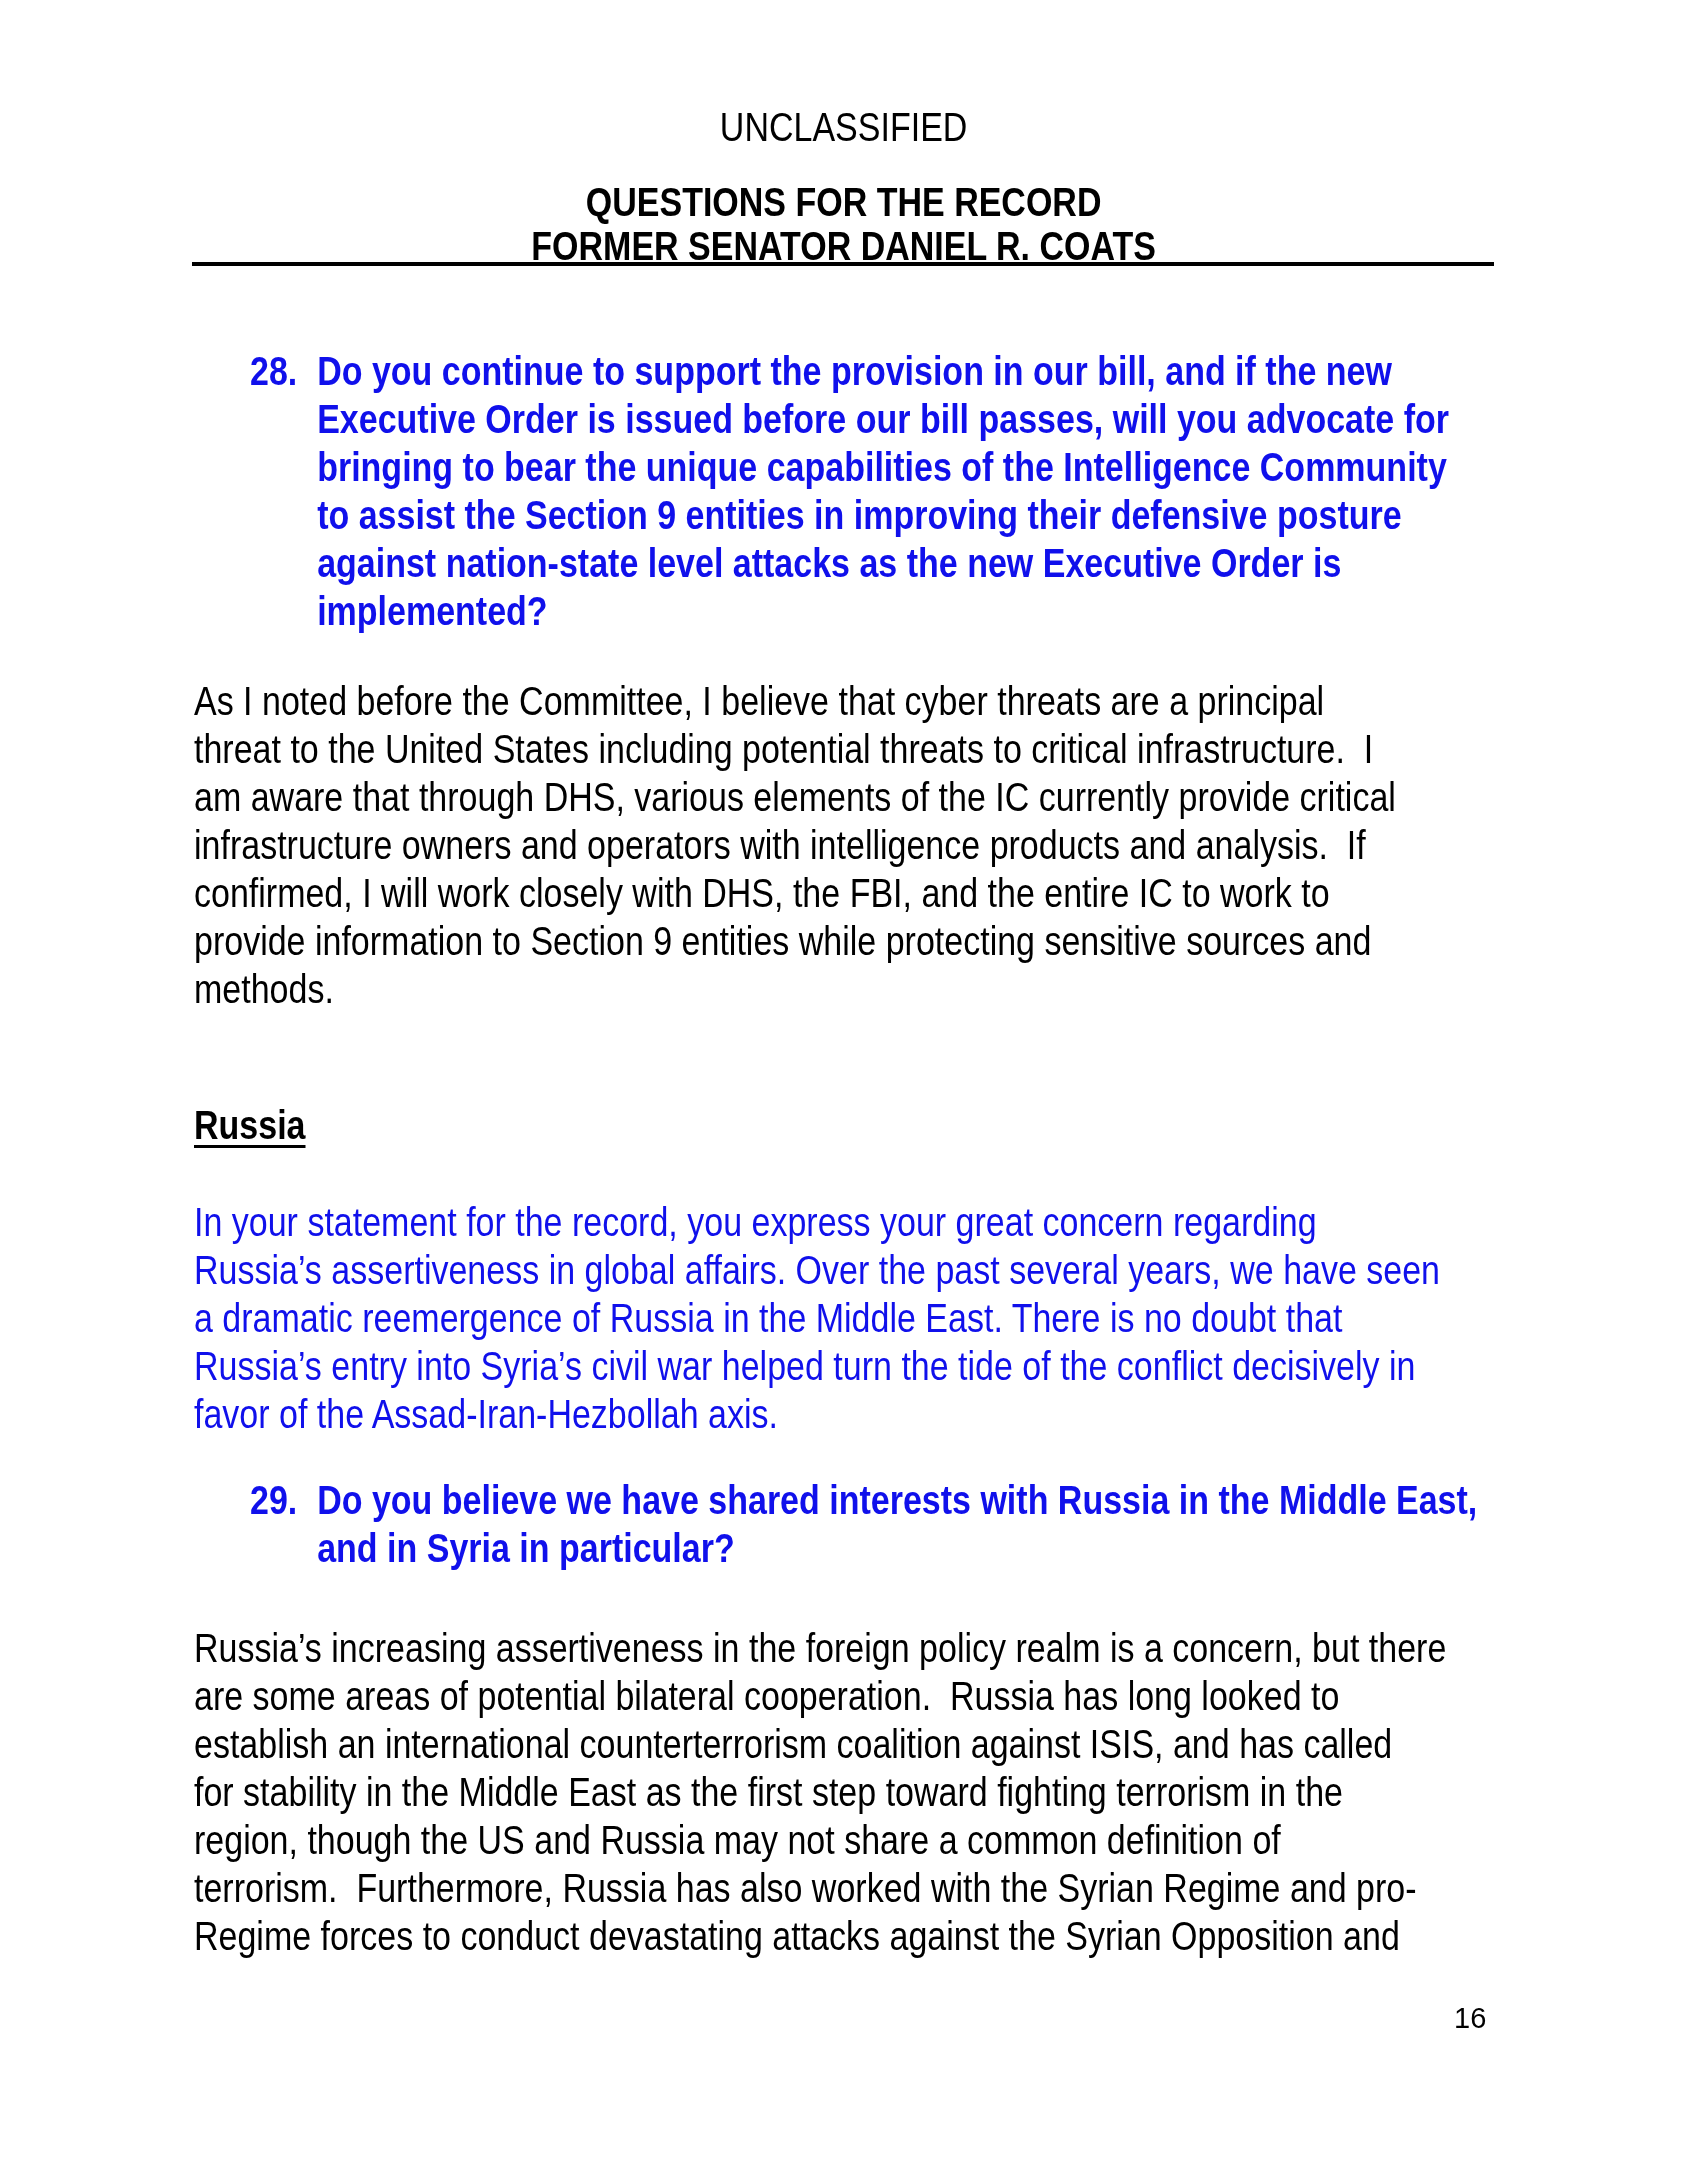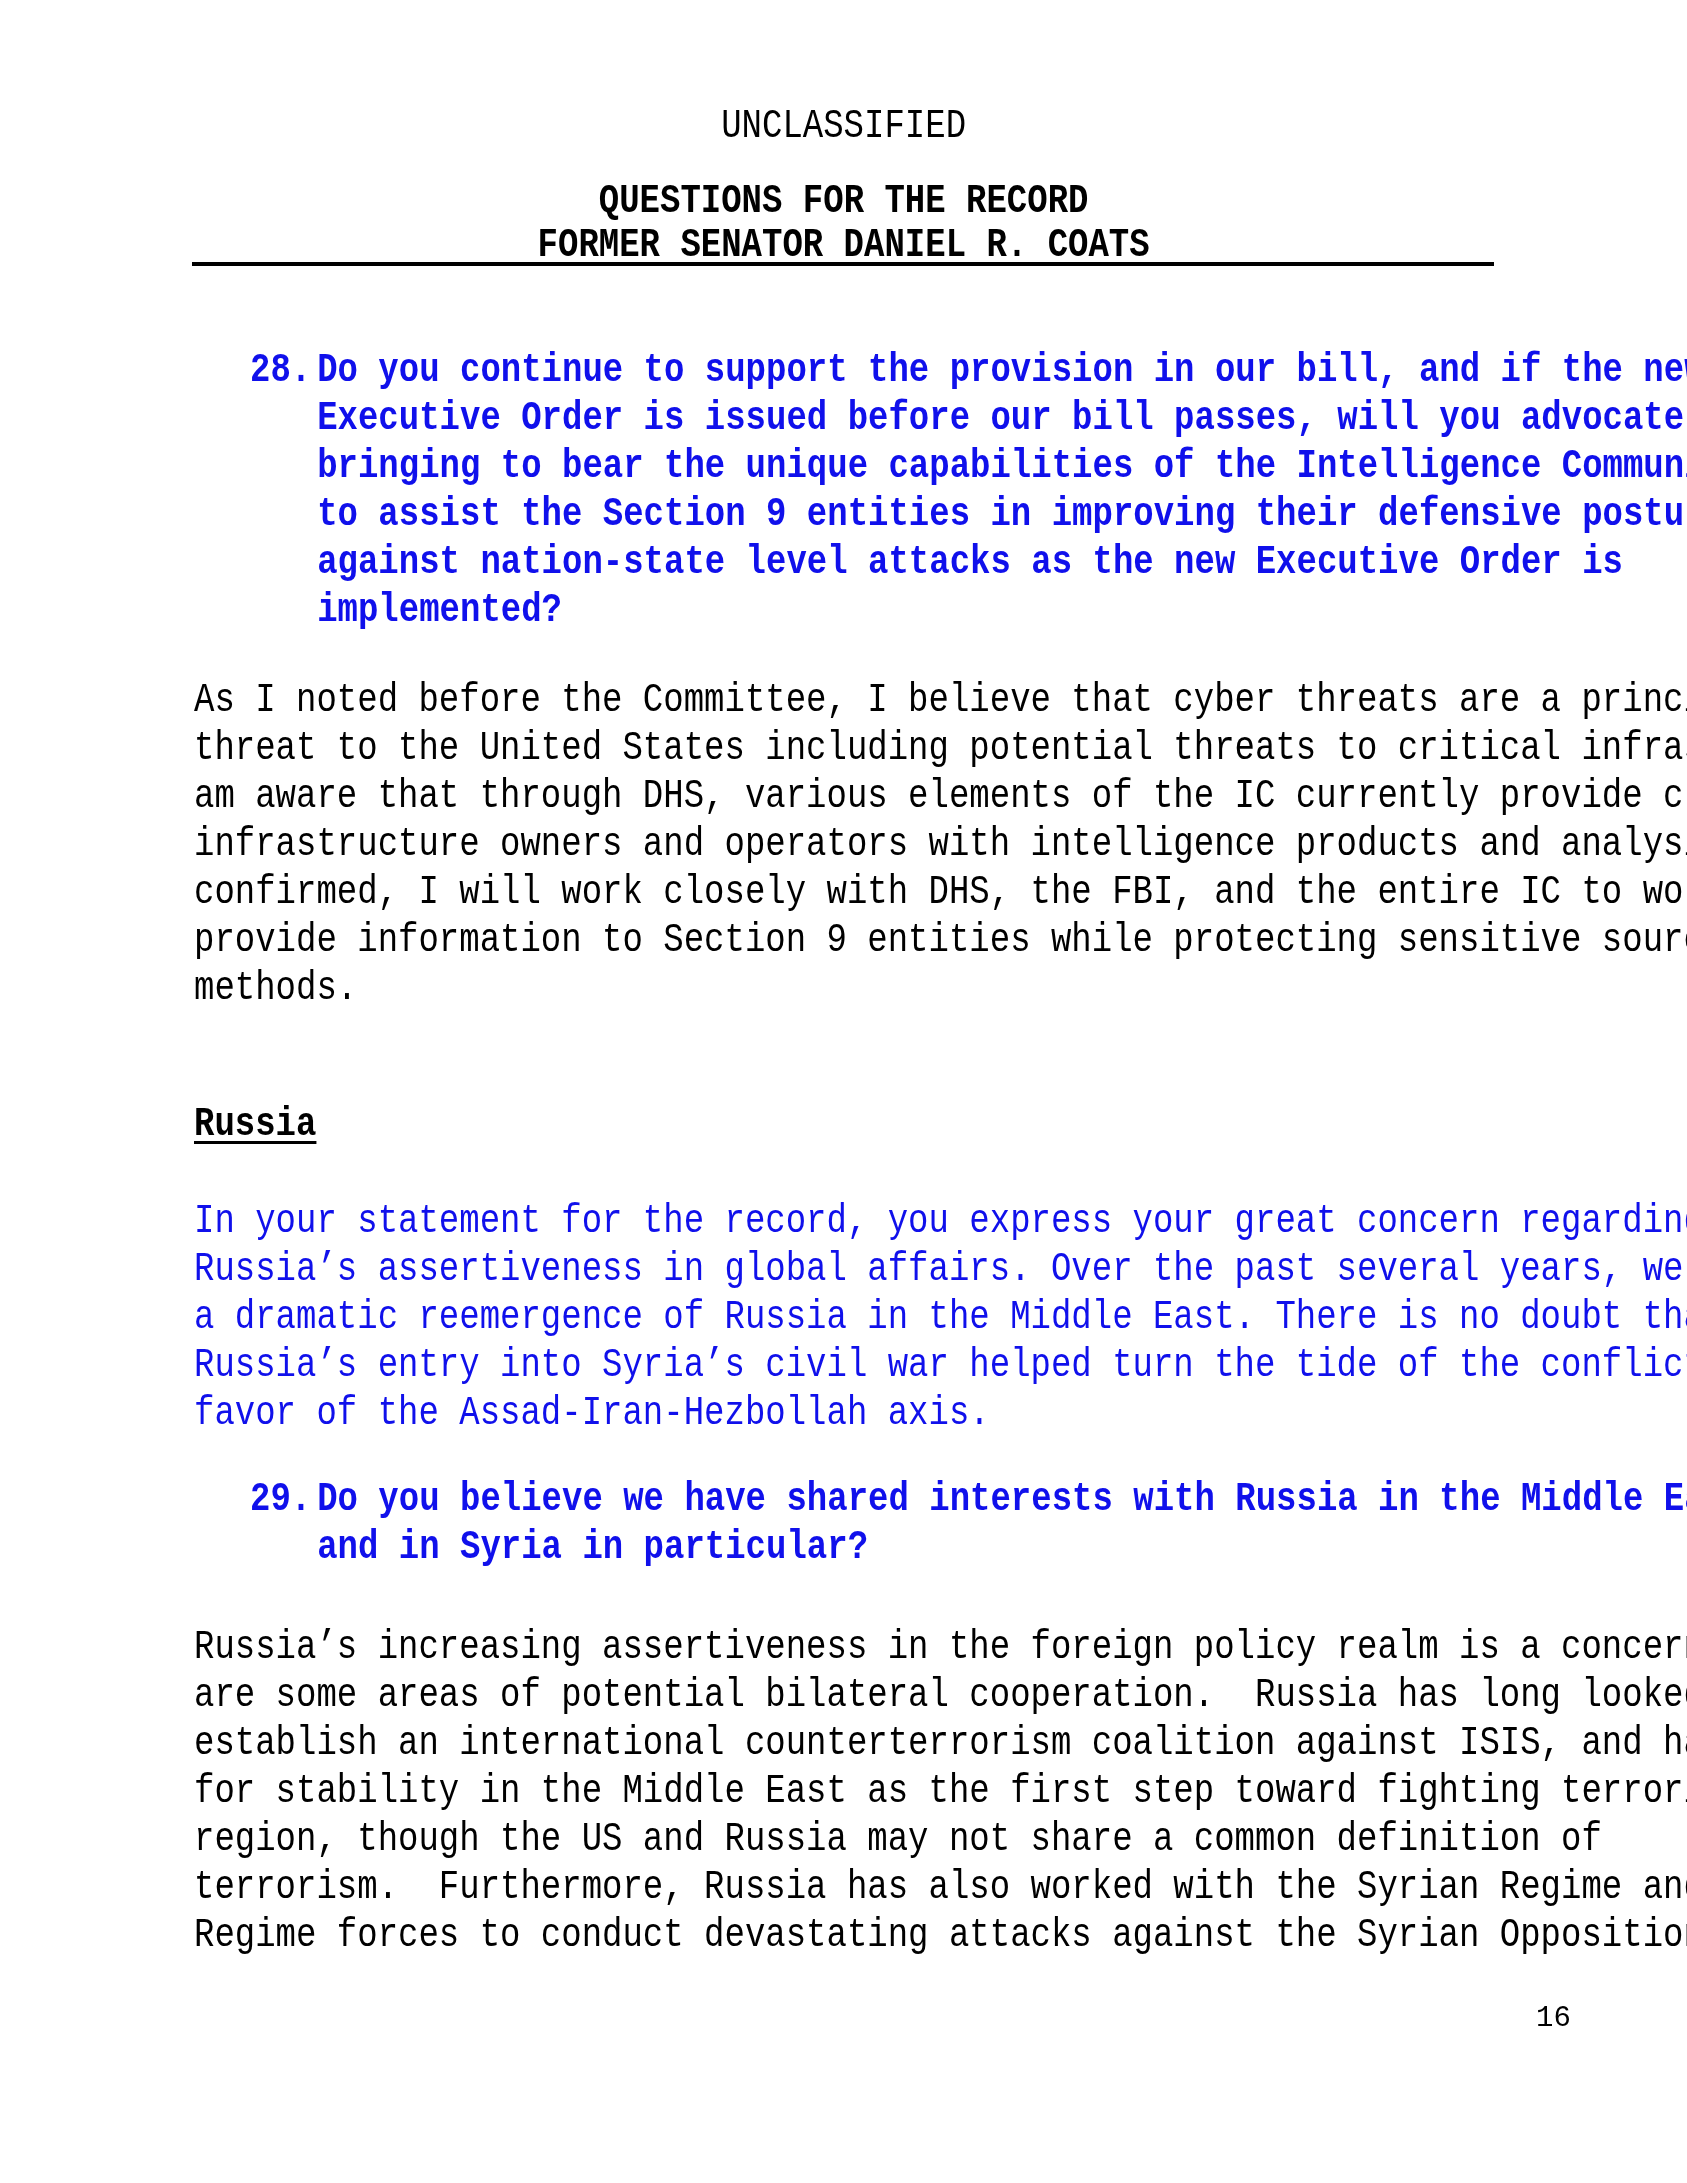--- a/index.html
+++ b/index.html
@@ -4,21 +4,21 @@
 <style>
   * { margin: 0; padding: 0; box-sizing: border-box; }
   html, body { background: #888; }
   .page {
     position: relative;
     width: 1687px;
     height: 2183px;
     margin: 0 auto;
     background: #ffffff;
     overflow: hidden;
-    font-family: Liberation Mono, monospace;
+    font-family: Liberation Sans, sans-serif;
     color: #000000;
   }
   .tb {
     position: absolute;
     font-size: 40px;
     line-height: 48px;
     white-space: pre;
     transform: scaleX(0.85);
     transform-origin: 0 0;
   }
@@ -43,21 +43,21 @@
     background: #000000;
   }
   .qitem { display: flex; }
   .qnum {
     flex: 0 0 79px; 
   }
   .qtext { flex: 0 0 auto; }
   .pagenum {
     position: absolute;
     top: 2002px;
-    left: 1536px;
+    left: 1454px;
     font-size: 29px;
     line-height: 33px;
   }
 </style>
 </head>
 <body>
 
 <div class="page">
 
   <div class="tb centered" style="top:103px">UNCLASSIFIED</div>

